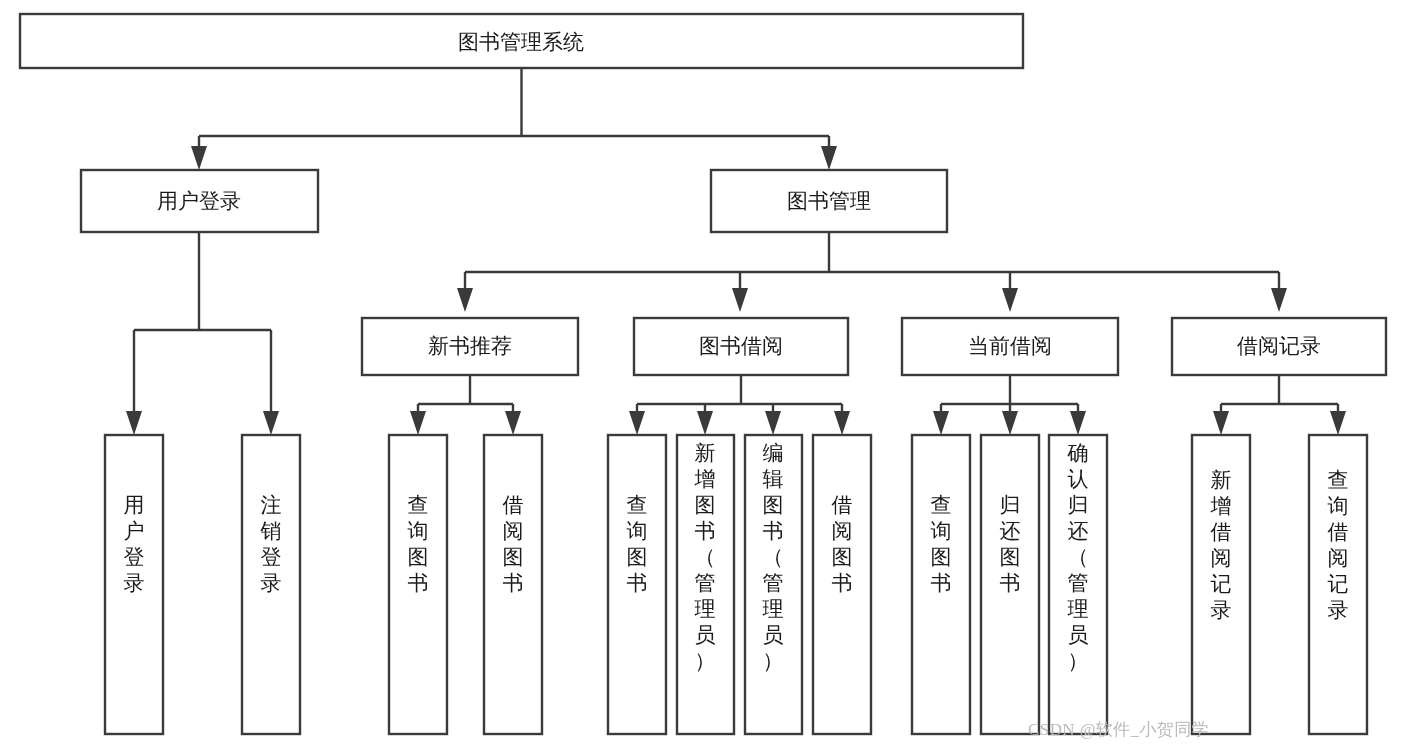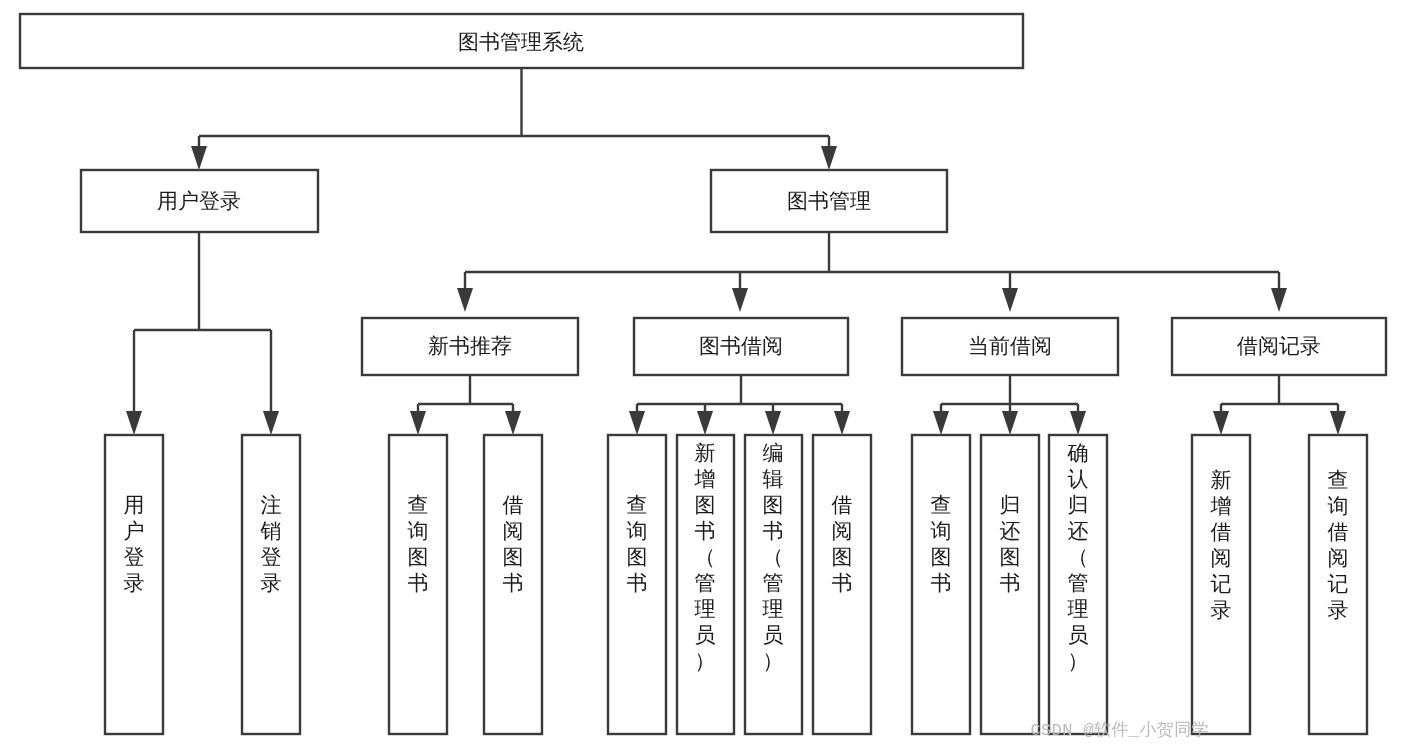--- a/index.html
+++ b/index.html
@@ -51,21 +51,21 @@
   .node-label-v {
     font-family: "Liberation Sans", sans-serif;
     font-size: 21px;
     fill: #1b1b1b;
     text-anchor: middle;
   }
   .watermark {
     position: absolute;
     right: 8px;
     bottom: 6px;
-    font-family: Liberation Mono, monospace;
+    font-family: Liberation Serif, serif;
     font-size: 17px;
     color: #b9b9b9;
     letter-spacing: 0.4px;
     white-space: nowrap;
     user-select: none;
   }
 </style>
 </head>
 <body>
 

